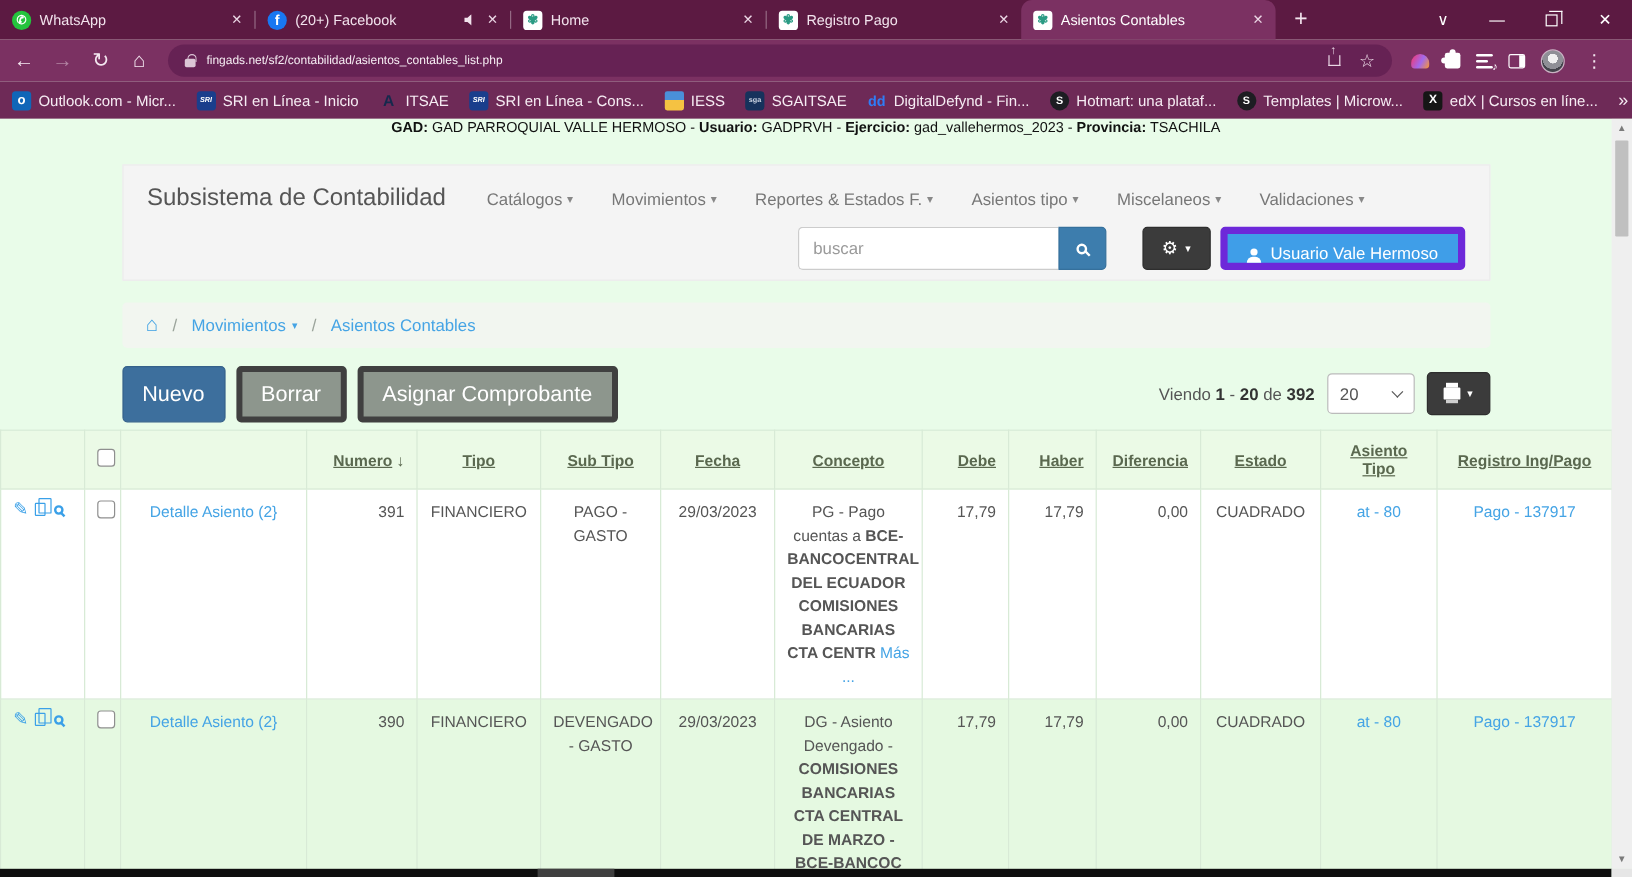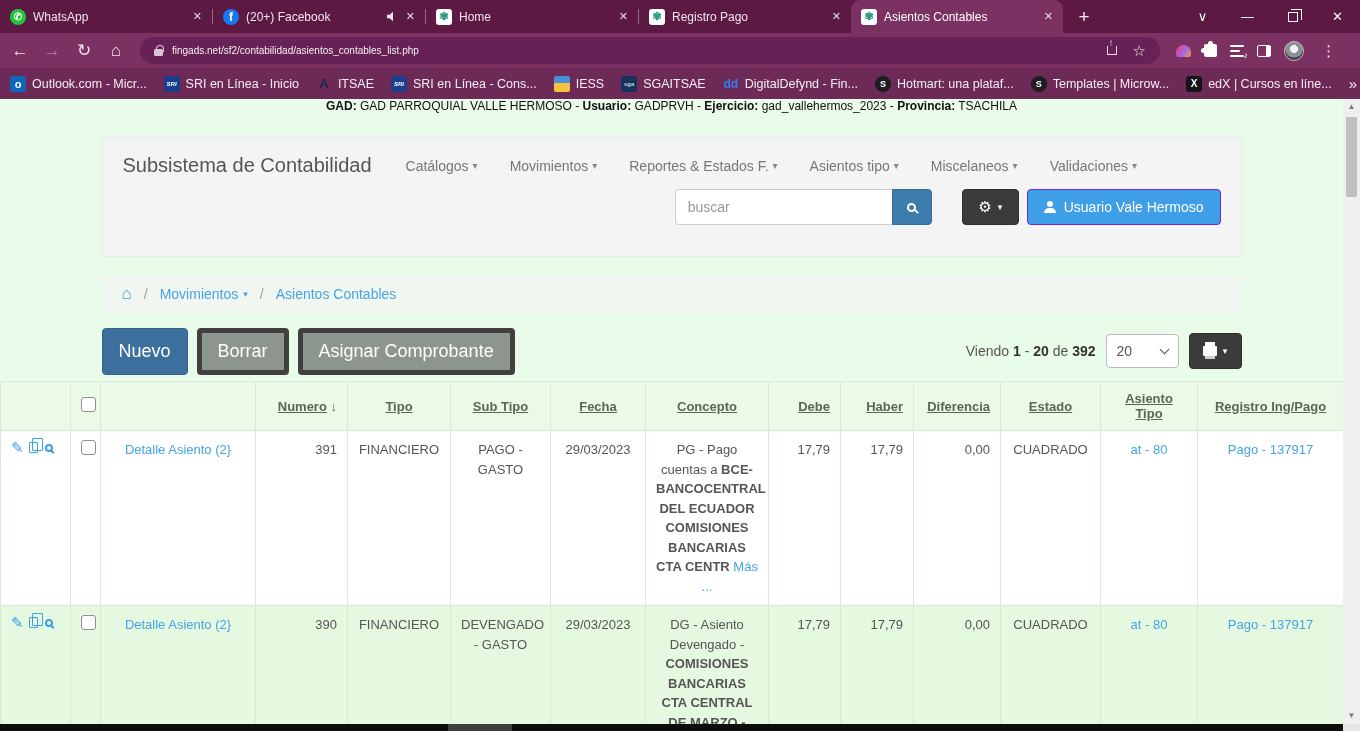--- a/index.html
+++ b/index.html
@@ -70,35 +70,35 @@
   .vs-thumb{width:11px;height:80px;background:#c0c0c0;border-radius:1px;margin-top:2px}
   .vs-bottom{margin-top:auto}
   .hscroll{position:absolute;left:0;bottom:0;width:1343px;height:7px;background:#0e0e0e}
   .hs-thumb{position:absolute;left:448px;top:0;width:64px;height:7px;background:#3f3f3f}
   .corner{position:absolute;right:0;bottom:0;width:17px;height:7px;background:#e6e6e6}
 
   .gadbar{height:32px;text-align:center;font-size:12px;color:#111}
   .gadbar b{font-weight:bold}
 
   .container{width:1140px;margin:0 auto}
-  .navcard{margin-top:6px;background:#f4f4f4;border:1px solid #ececec;border-radius:0;height:120px;padding:16px 20px 14px}
+  .navcard{margin-top:6px;background:#f4f4f4;border:1px solid #ececec;border-radius:0;height:97px;padding:16px 20px 14px}
   .nav-row1{display:flex;align-items:center;gap:32px}
   .brand{font-size:20px;color:#555;margin-right:2px}
   .nav-item{font-size:14px;color:#777;display:flex;align-items:center;gap:4px;cursor:pointer}
   .nav-caret{font-size:10px;color:#888}
   .nav-row2{display:flex;justify-content:flex-end;align-items:center;margin-top:12px}
   .searchgrp{display:flex}
   .search-input{width:217px;height:36px;border:1px solid #ccc;border-right:none;border-radius:4px 0 0 4px;padding:0 12px;font-size:14px;color:#555;outline:none;font-family:"Liberation Sans",sans-serif}
   .search-input::placeholder{color:#9a9a9a}
   .search-btn{width:40px;height:36px;background:#3d7dad;border:1px solid #35709c;border-radius:0 4px 4px 0;display:flex;align-items:center;justify-content:center}
   .mag{width:9px;height:9px;border:2px solid #fff;border-radius:50%;position:relative}
   .mag::after{content:"";position:absolute;width:2px;height:6px;background:#fff;transform:rotate(-45deg);right:-3px;bottom:-4px}
   .gear-btn{margin-left:30px;width:57px;height:36px;background:#3b3b3b;border:1px solid #2e2e2e;border-radius:4px;color:#fff;display:flex;align-items:center;justify-content:center;gap:6px;font-size:15px}
   .caret{font-size:9px;color:#fff}
-  .user-btn{margin-left:8px;height:36px;background:#3f9ee8;border:1px solid #6d28d9;border-radius:4px;color:#fff;display:flex;align-items:center;gap:8px;padding:0 16px;font-size:14px}
+  .user-btn{margin-left:8px;height:36px;background:#3f9ee8;border:6px solid #6d28d9;border-radius:4px;color:#fff;display:flex;align-items:flex-end;gap:8px;padding:0 16px;font-size:14px}
   .person{width:12px;height:12px;position:relative}
   .person::before{content:"";position:absolute;top:0;left:3px;width:6px;height:6px;border-radius:50%;background:#fff}
   .person::after{content:"";position:absolute;bottom:0;left:0;width:12px;height:5px;border-radius:6px 6px 0 0;background:#fff}
 
   .crumbbar{margin-top:18px;background:#f2f6f0;border-radius:4px;height:38px;display:flex;align-items:center;padding:0 20px;gap:12px;font-size:14px}
   .crumb-home{color:#3da0e3;font-size:17px;font-weight:bold}
   .crumb-sep{color:#9aa39a}
   .crumb-link{color:#45a4e5;display:flex;align-items:center;gap:5px;cursor:pointer}
 
   .actionsrow{margin-top:20px;display:flex;justify-content:space-between;align-items:center;height:36px}

